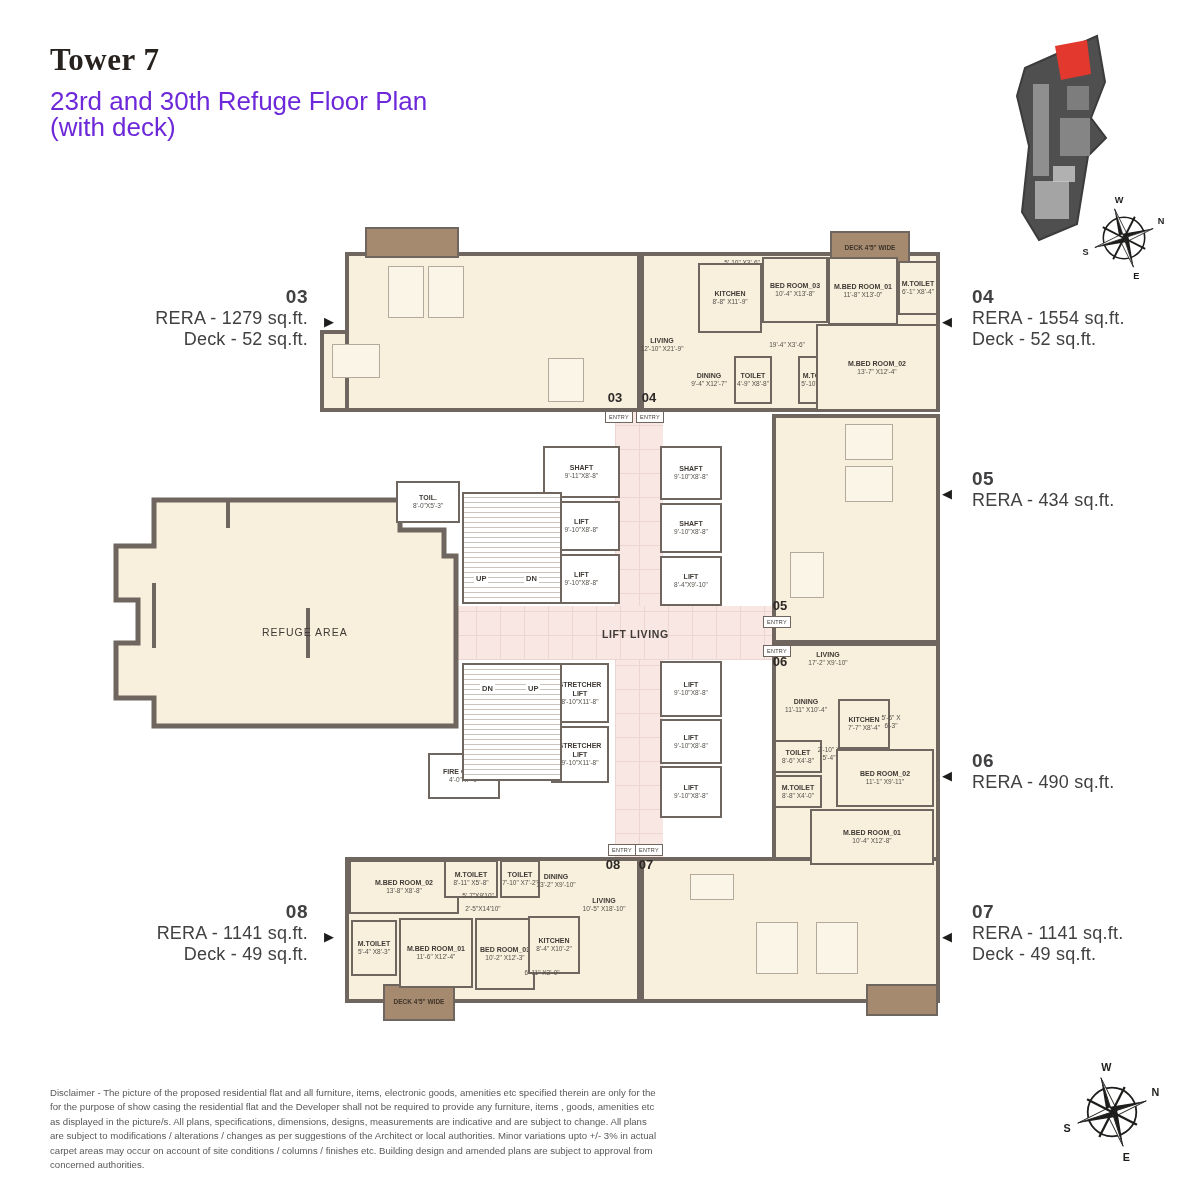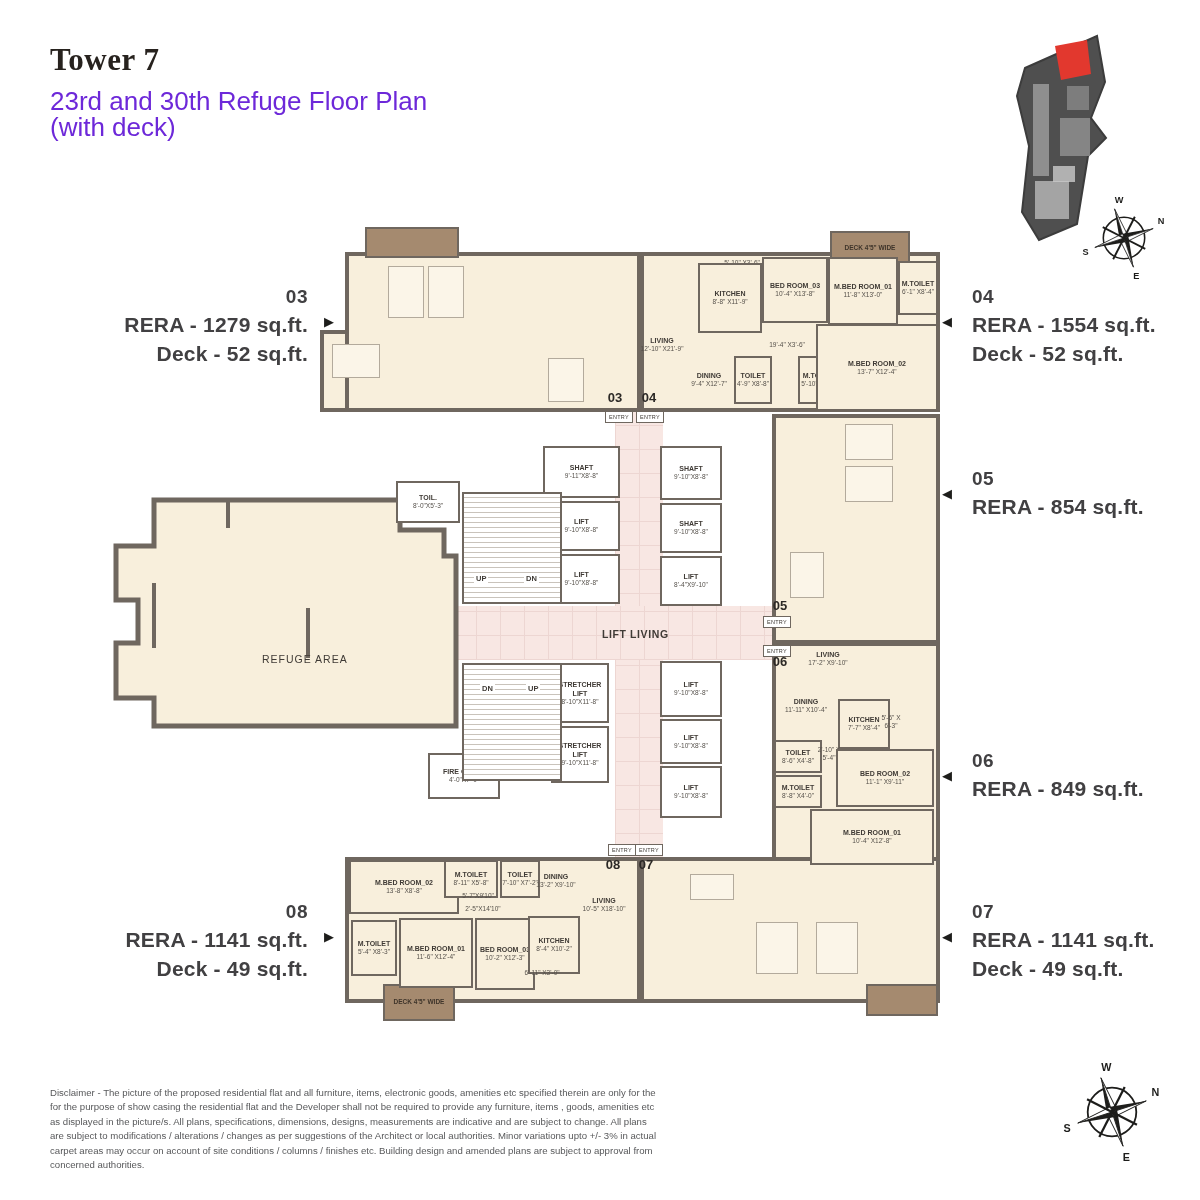--- a/index.html
+++ b/index.html
@@ -6,21 +6,21 @@
   #page{position:relative;width:1200px;height:1200px;background:#fff;overflow:hidden;
         font-family:"Liberation Sans",sans-serif;}
   
   .title{position:absolute;left:50px;top:42px;font-family:"Liberation Serif",serif;
          font-weight:bold;font-size:31px;color:#27221e;letter-spacing:.5px;}
   .subtitle{position:absolute;left:50px;font-size:26px;color:#6d28d9;}
   
   .callout{position:absolute;color:#414042;}
   .callout.left{text-align:right;width:230px;}
   .co-num{font-size:19px;font-weight:bold;letter-spacing:.5px;}
-  .co-line{font-size:21px;margin-top:5px;letter-spacing:.2px;font-weight:bold;}
+  .co-line{font-size:18px;letter-spacing:.2px;}
   .co-arrow{position:absolute;font-size:13px;color:#1d1d1b;}
   
   #plan{position:absolute;left:0;top:0;width:1200px;height:1200px;}
   .cor{position:absolute;background:#f8e7e3;
        background-image:repeating-linear-gradient(90deg,#edd6d2 0 1px,transparent 1px 24px),
                         repeating-linear-gradient(0deg,#edd6d2 0 1px,transparent 1px 24px);}
   .foot{position:absolute;background:#f8efdc;border:4px solid #6f675f;box-sizing:border-box;}
   .room{position:absolute;box-sizing:border-box;display:flex;flex-direction:column;
         align-items:center;justify-content:center;text-align:center;line-height:1.3;}
   .r-w{background:#ffffff;border:2.5px solid #6f675f;}
@@ -94,26 +94,26 @@
     <span class="co-arrow" style="right:-26px;top:28px;">▶</span>
   </div>
   <div class="callout" style="left:972px;top:286px;">
     <div class="co-num">04</div>
     <div class="co-line">RERA - 1554 sq.ft.</div>
     <div class="co-line">Deck - 52 sq.ft.</div>
     <span class="co-arrow" style="left:-30px;top:28px;">◀</span>
   </div>
   <div class="callout" style="left:972px;top:468px;">
     <div class="co-num">05</div>
-    <div class="co-line">RERA - 854 sq.ft.</div>
+    <div class="co-line">RERA - 434 sq.ft.</div>
     <span class="co-arrow" style="left:-30px;top:18px;">◀</span>
   </div>
   <div class="callout" style="left:972px;top:750px;">
     <div class="co-num">06</div>
-    <div class="co-line">RERA - 849 sq.ft.</div>
+    <div class="co-line">RERA - 490 sq.ft.</div>
     <span class="co-arrow" style="left:-30px;top:18px;">◀</span>
   </div>
   <div class="callout" style="left:972px;top:901px;">
     <div class="co-num">07</div>
     <div class="co-line">RERA - 1141 sq.ft.</div>
     <div class="co-line">Deck - 49 sq.ft.</div>
     <span class="co-arrow" style="left:-30px;top:28px;">◀</span>
   </div>
   <div class="callout left" style="left:78px;top:901px;">
     <div class="co-num">08</div>
@@ -127,21 +127,21 @@
     <div class="cor" style="left:615px;top:408px;width:48px;height:450px;"></div>
     <div class="cor" style="left:452px;top:606px;width:325px;height:54px;"></div>
     <div class="lobby-label" style="left:602px;top:628px;">LIFT LIVING</div>
 
     <svg style="left:108px;top:488px;" width="352" height="258" viewBox="0 0 352 258">
       <polygon points="46,12 292,12 292,42 336,42 336,68 348,68 348,238 46,238 46,210 8,210 8,155 30,155 30,112 8,112 8,58 46,58" fill="#f8efdc" stroke="#6f675f" stroke-width="5"></polygon>
       <line x1="46" y1="95" x2="46" y2="160" stroke="#6f675f" stroke-width="4"></line>
       <line x1="120" y1="12" x2="120" y2="40" stroke="#6f675f" stroke-width="4"></line>
       <line x1="200" y1="120" x2="200" y2="170" stroke="#6f675f" stroke-width="4"></line>
     </svg>
-    <div class="refuge-label" style="left:262px;top:653px;">REFUGE AREA</div>
+    <div class="refuge-label" style="left:262px;top:626px;">REFUGE AREA</div>
 
     <div class="foot" style="left:320px;top:330px;width:62px;height:82px;"></div>
     <div class="foot" style="left:345px;top:252px;width:296px;height:160px;"></div>
     <div class="foot" style="left:640px;top:252px;width:300px;height:160px;"></div>
     <div class="foot" style="left:772px;top:414px;width:168px;height:230px;"></div>
     <div class="foot" style="left:772px;top:642px;width:168px;height:222px;"></div>
     <div class="foot" style="left:640px;top:857px;width:300px;height:146px;"></div>
     <div class="foot" style="left:345px;top:857px;width:296px;height:146px;"></div>
 
     <div class="furn" style="left:388px;top:266px;width:36px;height:52px;"></div>

